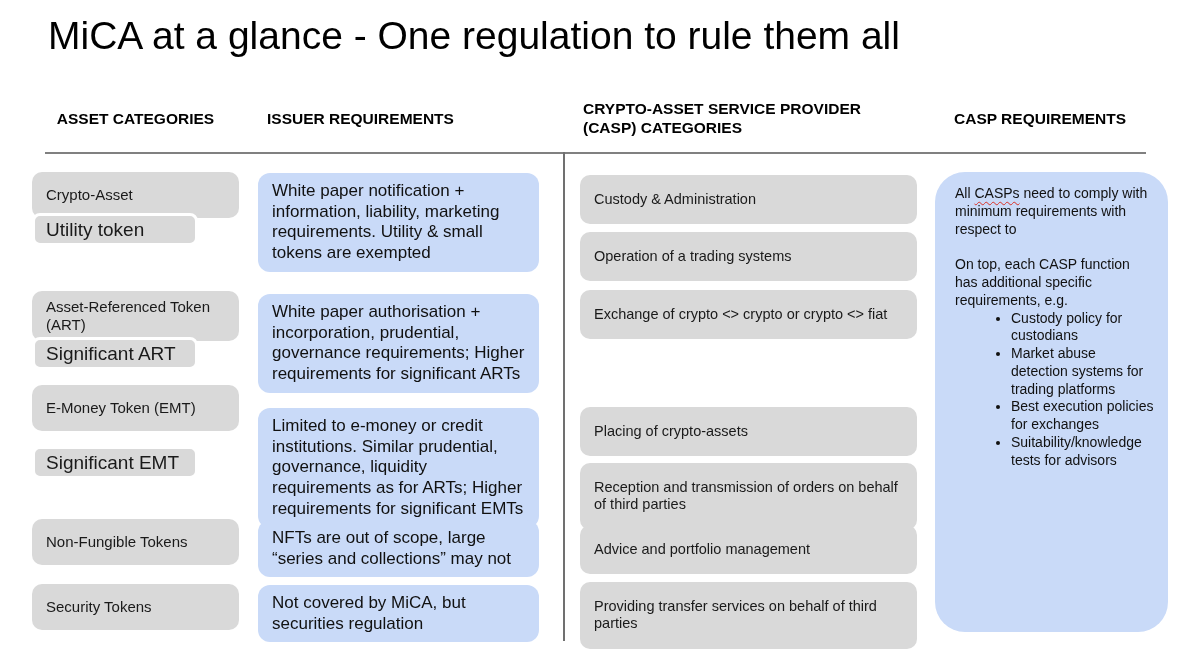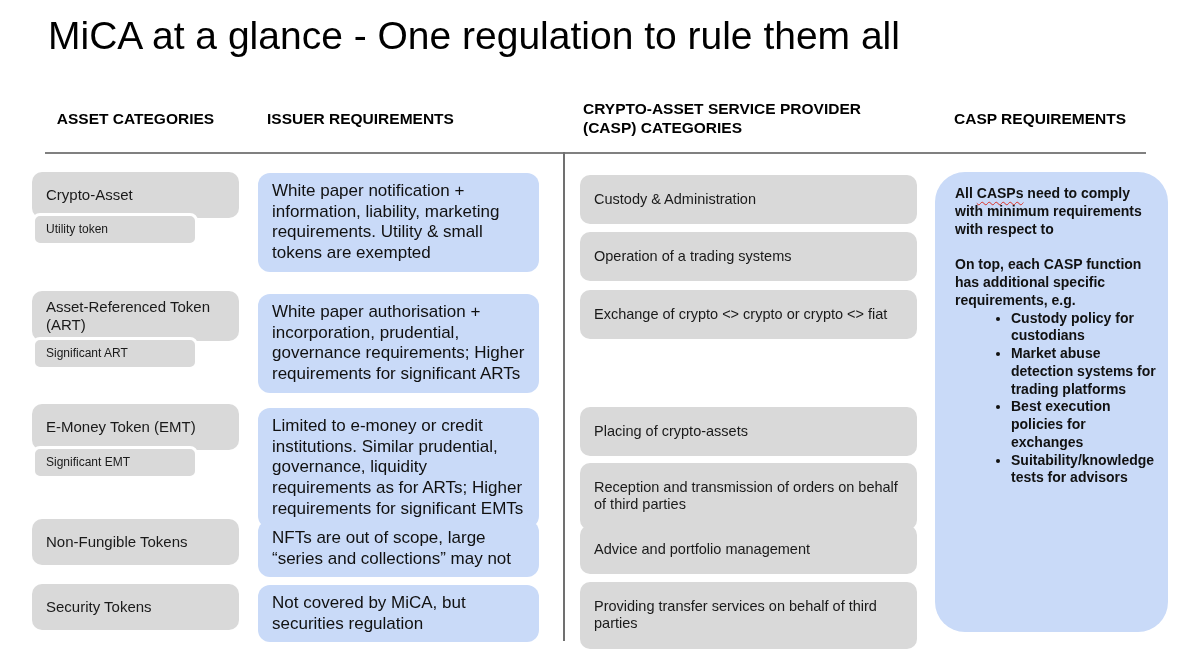--- a/index.html
+++ b/index.html
@@ -16,23 +16,23 @@
   .hdr-caspreq { left:930px; top:110px; width:220px; text-align:center; }
 
   .hline { position:absolute; left:45px; top:152px; width:1101px; height:2px; background:#808080; }
   .vline { position:absolute; left:563px; top:152px; width:2px; height:489px; background:#707070; }
 
   .gbox, .bbox { position:absolute; display:flex; align-items:center; }
 
   
   .col1 { left:32px; width:207px; background:#d9d9d9; border-radius:10px;
           padding:5px 14px; font-size:15px; line-height:1.2; min-height:46px; }
-  .c1m0{top:172px} .c1m1{top:291px; min-height:50px} .c1m2{top:404px} .c1m3{top:519px} .c1m4{top:584px}
+  .c1m0{top:172px} .c1m1{top:291px; min-height:50px} .c1m2{top:385px} .c1m3{top:519px} .c1m4{top:584px}
   .sub { left:32px; width:166px; min-height:33px; background:#d9d9d9; border:3px solid #ffffff;
-         border-radius:8px; padding:2px 11px; font-size:12px; line-height:1.15;
+         border-radius:8px; padding:2px 11px; font-size:19px; line-height:1.15;
          position:absolute; display:flex; align-items:center; z-index:2; }
   .c1s0{top:213px} .c1s1{top:337px} .c1s2{top:446px}
 
   
   .col2 { left:258px; width:281px; background:#c9daf8; border-radius:12px;
           padding:8px 14px; font-size:17px; line-height:1.22; color:#111; }
   .c2b0{top:173px; min-height:95px}
   .c2b1{top:294px; min-height:90px}
   .c2b2{top:408px; min-height:98px}
   .c2b3{top:520px; min-height:45px}
@@ -40,21 +40,21 @@
 
   
   .col3 { left:580px; width:337px; background:#d9d9d9; border-radius:10px;
           padding:16px 14px; font-size:14.5px; line-height:1.2; min-height:40px; }
   .c3b0{top:175px}.c3b1{top:232px}.c3b2{top:290px}.c3b3{top:352px}
   .c3b4{top:407px}.c3b5{top:463px; min-height:45px}.c3b6{top:525px}.c3b7{top:582px; min-height:45px}
 
   
   .col4 { position:absolute; left:935px; top:172px; width:233px; height:460px;
           background:#c9daf8; border-radius:30px; padding:13px 12px 12px 20px;
-          font-size:14px; line-height:1.27; color:#111;font-weight:bold; }
+          font-size:14px; line-height:1.27; color:#111; }
   .col4 ul { margin:0; padding-left:56px; list-style:disc; }
   .col4 li { margin:0; }
   .para2 { margin-top:18px; }
   .sq { text-decoration:underline; text-decoration-style:wavy; text-decoration-color:#d93025;
         text-decoration-thickness:1px; text-underline-offset:3px; }
 </style>
 </head>
 <body>
 
 <div class="page">

